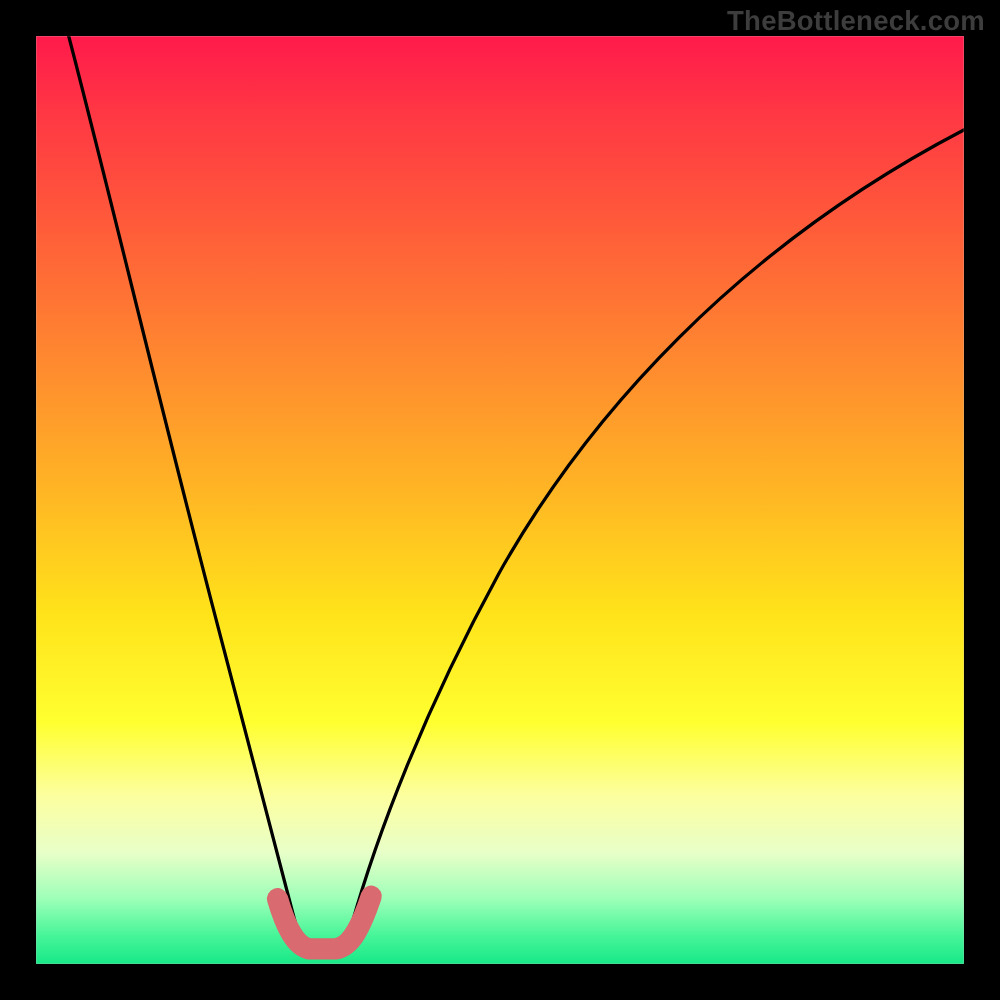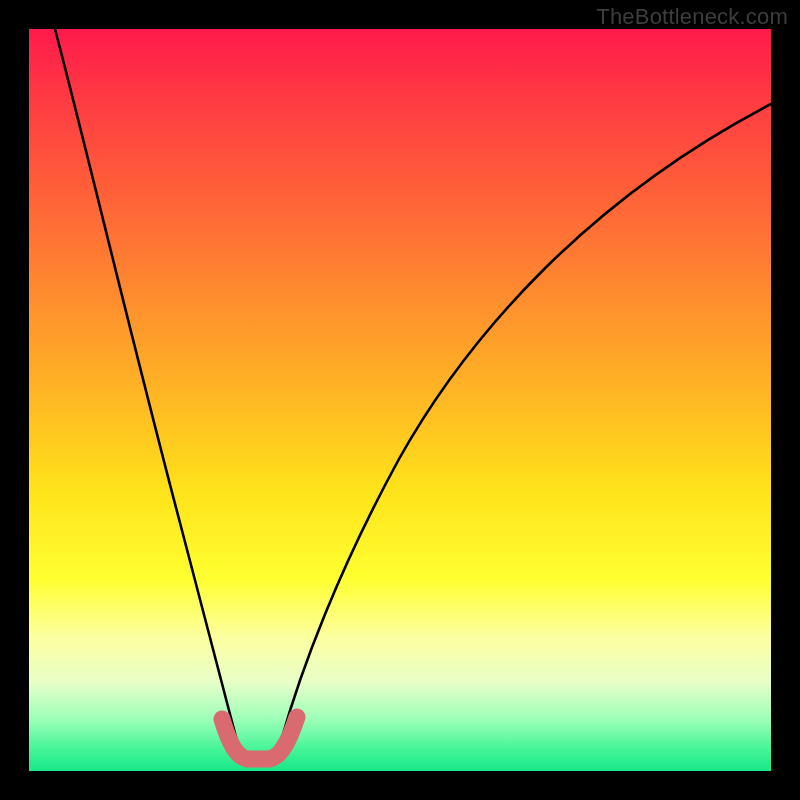--- a/index.html
+++ b/index.html
@@ -38,21 +38,21 @@
       #18e888 100%
     );
   }
   .watermark {
     position: absolute;
     top: 4px;
     right: 12px;
     color: #3d3d3d;
     font-size: 22px;
     letter-spacing: 0.2px;
-    font-weight: 400;
+    font-weight: 700;
     user-select: none;
   }
   svg.curve {
     position: absolute;
     inset: 0;
   }
 </style>
 </head>
 <body>
 

